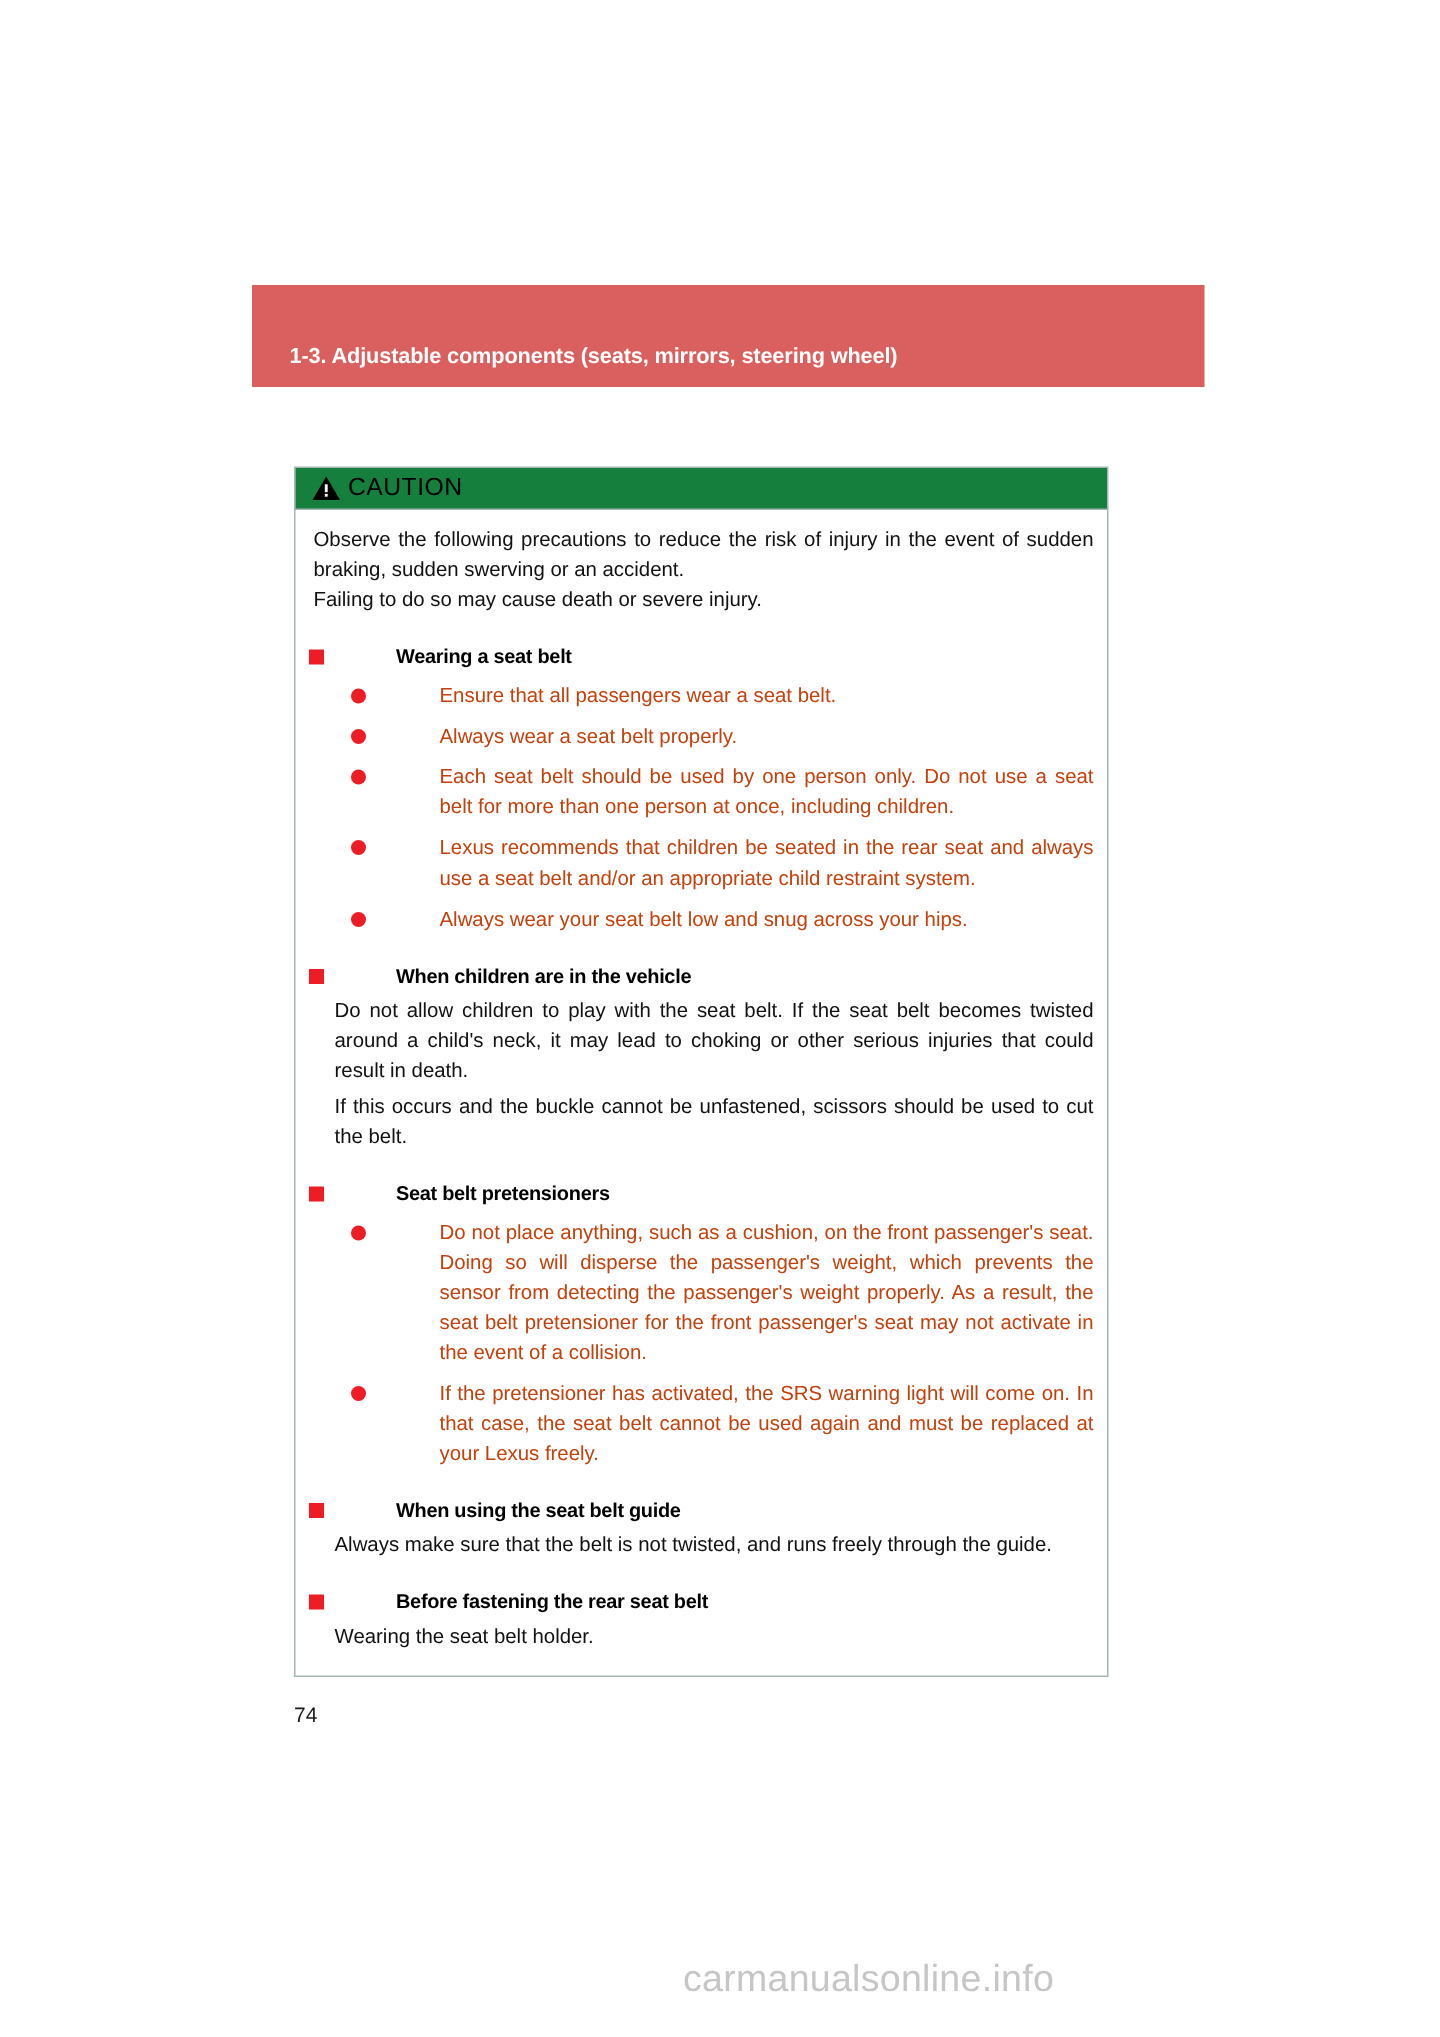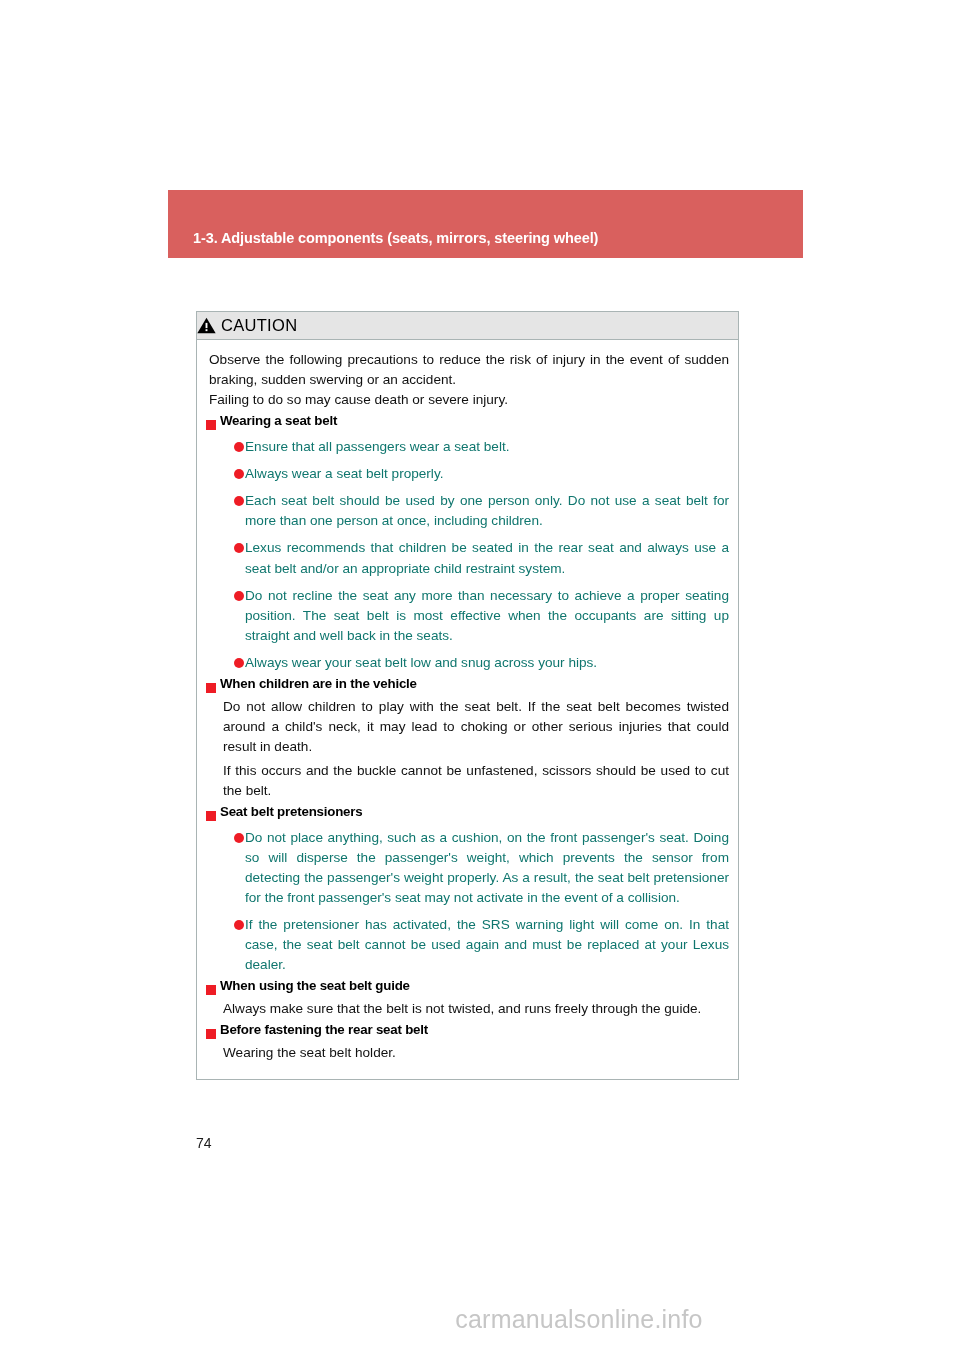--- a/index.html
+++ b/index.html
@@ -39,26 +39,26 @@
   .caution-box {
     position: absolute;
     left: 196px;
     top: 311px;
     width: 543px;
     border: 1px solid #a9b4b4;
     background: #ffffff;
     box-sizing: border-box;
   }
   .caution-header {
-    background: #e5e5e5;
+    background: #15803d;
     border-bottom: 1px solid #a9b4b4;
     height: 28px;
     display: flex;
     align-items: center;
-    padding-left: 0;
+    padding-left: 11px;
     box-sizing: border-box;
   }
   .warning-triangle {
     width: 19px;
     height: 17px;
     flex: 0 0 auto;
     margin-right: 5px;
     display: block;
   }
   .caution-title {
@@ -83,23 +83,24 @@
   .intro-line {
     display: block;
   }
   .intro-just {
     text-align: justify;
     text-align-last: left;
   }
 
   .sec-heading {
     display: flex;
-    align-items: flex-end;
-    margin-top: 2px;
+    align-items: flex-start;
+    margin-top: 19px;
     margin-bottom: 2px;
+    gap: 44px;
   }
   .sq-bullet {
     width: 10px;
     height: 10px;
     background: #ee1c25;
     flex: 0 0 auto;
     margin-top: 4px;
     margin-right: 4px;
   }
   .sec-heading-label {
@@ -131,25 +132,26 @@
     width: 10px;
     height: 10px;
     border-radius: 50%;
     background: #ee1c25;
     flex: 0 0 auto;
     margin-top: 5px;
     margin-right: 1px;
   }
   .bullet-text {
     font-size: 13.6px;
-    color: #0f766e;
+    color: #c2410c;
     line-height: 1.475;
     text-align: justify;
     text-align-last: left;
     flex: 1 1 auto;
+    margin-left: 48px;
   }
   .bullet-text.short {
     text-align: left;
   }
 
   
   .page-number {
     position: absolute;
     left: 196px;
     top: 1135px;
@@ -213,45 +215,41 @@
     <div class="bullet-row">
       <span class="dot-bullet"></span>
       <span class="bullet-text">Each seat belt should be used by one person only. Do not use a seat belt for more than one person at once, including children.</span>
     </div>
     <div class="bullet-row">
       <span class="dot-bullet"></span>
       <span class="bullet-text">Lexus recommends that children be seated in the rear seat and always use a seat belt and/or an appropriate child restraint system.</span>
     </div>
     <div class="bullet-row">
       <span class="dot-bullet"></span>
-      <span class="bullet-text">Do not recline the seat any more than necessary to achieve a proper seating position. The seat belt is most effective when the occupants are sitting up straight and well back in the seats.</span>
-    </div>
-    <div class="bullet-row">
-      <span class="dot-bullet"></span>
       <span class="bullet-text short">Always wear your seat belt low and snug across your hips.</span>
     </div>
 
     <div class="sec-heading">
       <span class="sq-bullet"></span>
       <span class="sec-heading-label">When children are in the vehicle</span>
     </div>
     <div class="plain-para">Do not allow children to play with the seat belt. If the seat belt becomes twisted around a child's neck, it may lead to choking or other serious injuries that could result in death.</div>
     <div class="plain-para">If this occurs and the buckle cannot be unfastened, scissors should be used to cut the belt.</div>
 
     <div class="sec-heading">
       <span class="sq-bullet"></span>
       <span class="sec-heading-label">Seat belt pretensioners</span>
     </div>
     <div class="bullet-row">
       <span class="dot-bullet"></span>
       <span class="bullet-text">Do not place anything, such as a cushion, on the front passenger's seat. Doing so will disperse the passenger's weight, which prevents the sensor from detecting the passenger's weight properly. As a result, the seat belt pretensioner for the front passenger's seat may not activate in the event of a collision.</span>
     </div>
     <div class="bullet-row">
       <span class="dot-bullet"></span>
-      <span class="bullet-text">If the pretensioner has activated, the SRS warning light will come on. In that case, the seat belt cannot be used again and must be replaced at your Lexus dealer.</span>
+      <span class="bullet-text">If the pretensioner has activated, the SRS warning light will come on. In that case, the seat belt cannot be used again and must be replaced at your Lexus freely.</span>
     </div>
 
     <div class="sec-heading">
       <span class="sq-bullet"></span>
       <span class="sec-heading-label">When using the seat belt guide</span>
     </div>
     <div class="plain-para nowrap-line">Always make sure that the belt is not twisted, and runs freely through the guide.</div>
 
     <div class="sec-heading">
       <span class="sq-bullet"></span>

